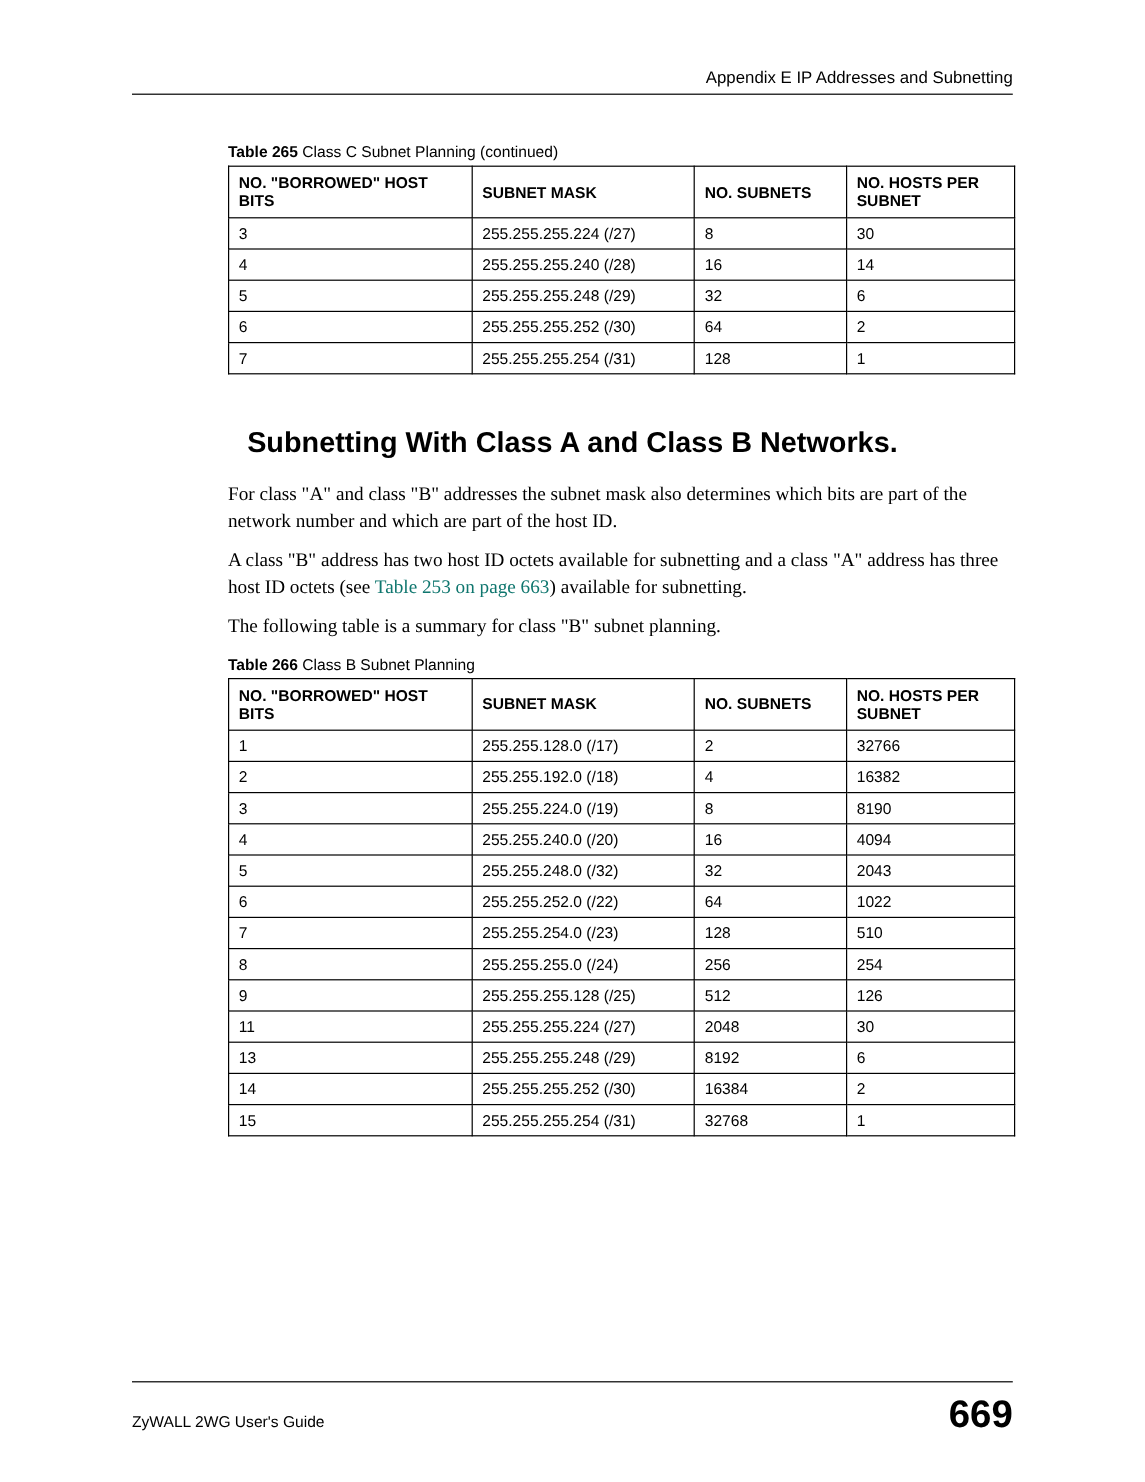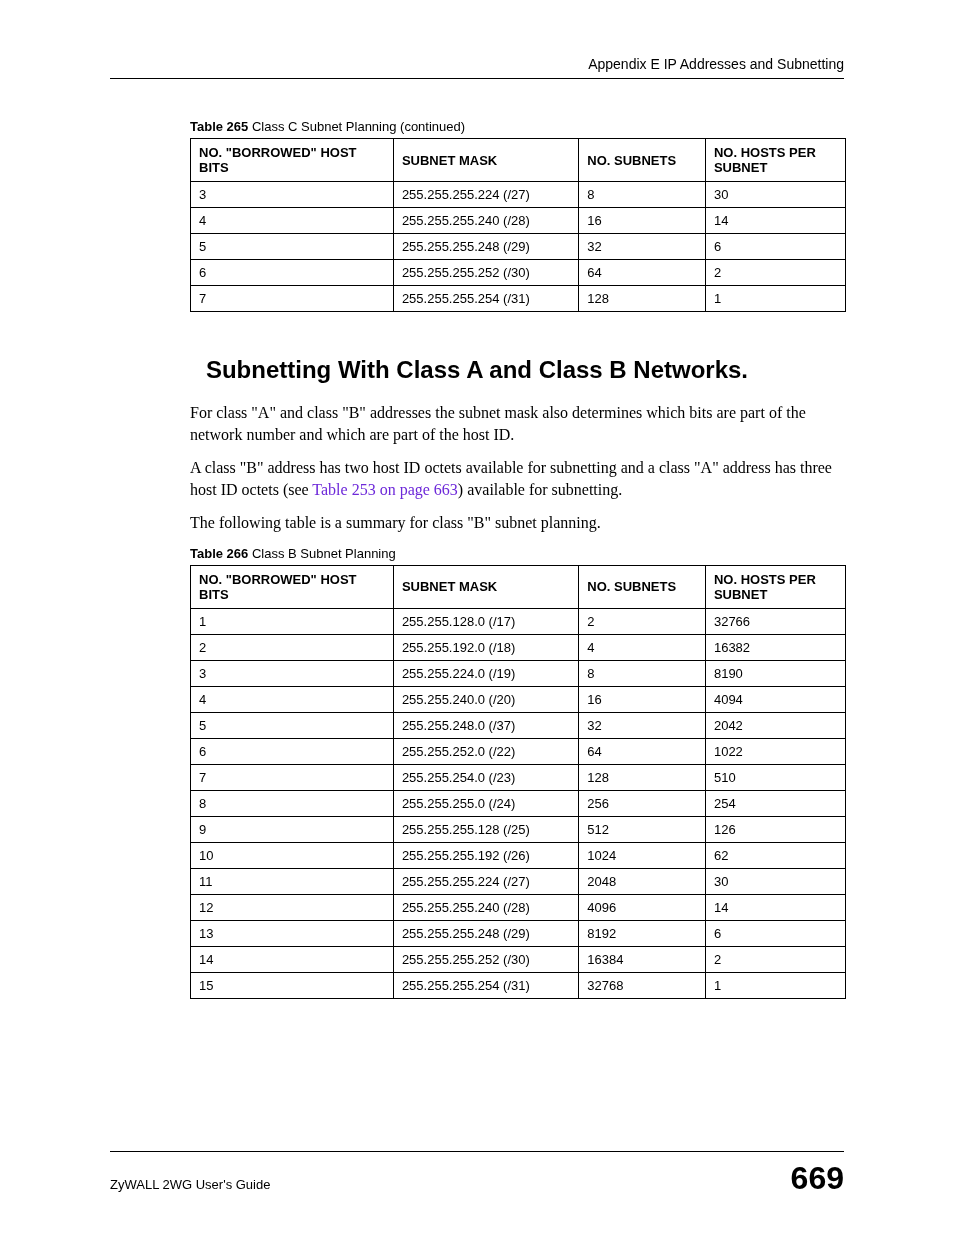--- a/index.html
+++ b/index.html
@@ -64,21 +64,21 @@
       margin-left: 0;
       text-align: center;
     }
     p.body-text {
       font-size: 16px;
       margin-left: 80px;
       margin-bottom: 12px;
       line-height: 1.35;
     }
     a.xref {
-      color: #6d28d9;
+      color: #0f766e;
       text-decoration: none;
     }
     .footer {
       position: absolute;
       left: 110px;
       right: 110px;
       bottom: 38px;
       border-top: 1px solid #000;
       padding-top: 8px;
       display: flex;
@@ -193,23 +193,23 @@
         <td>8190</td>
       </tr>
       <tr>
         <td>4</td>
         <td>255.255.240.0 (/20)</td>
         <td>16</td>
         <td>4094</td>
       </tr>
       <tr>
         <td>5</td>
-        <td>255.255.248.0 (/37)</td>
+        <td>255.255.248.0 (/32)</td>
         <td>32</td>
-        <td>2042</td>
+        <td>2043</td>
       </tr>
       <tr>
         <td>6</td>
         <td>255.255.252.0 (/22)</td>
         <td>64</td>
         <td>1022</td>
       </tr>
       <tr>
         <td>7</td>
         <td>255.255.254.0 (/23)</td>
@@ -222,38 +222,26 @@
         <td>256</td>
         <td>254</td>
       </tr>
       <tr>
         <td>9</td>
         <td>255.255.255.128 (/25)</td>
         <td>512</td>
         <td>126</td>
       </tr>
       <tr>
-        <td>10</td>
-        <td>255.255.255.192 (/26)</td>
-        <td>1024</td>
-        <td>62</td>
-      </tr>
-      <tr>
         <td>11</td>
         <td>255.255.255.224 (/27)</td>
         <td>2048</td>
         <td>30</td>
       </tr>
       <tr>
-        <td>12</td>
-        <td>255.255.255.240 (/28)</td>
-        <td>4096</td>
-        <td>14</td>
-      </tr>
-      <tr>
         <td>13</td>
         <td>255.255.255.248 (/29)</td>
         <td>8192</td>
         <td>6</td>
       </tr>
       <tr>
         <td>14</td>
         <td>255.255.255.252 (/30)</td>
         <td>16384</td>
         <td>2</td>

